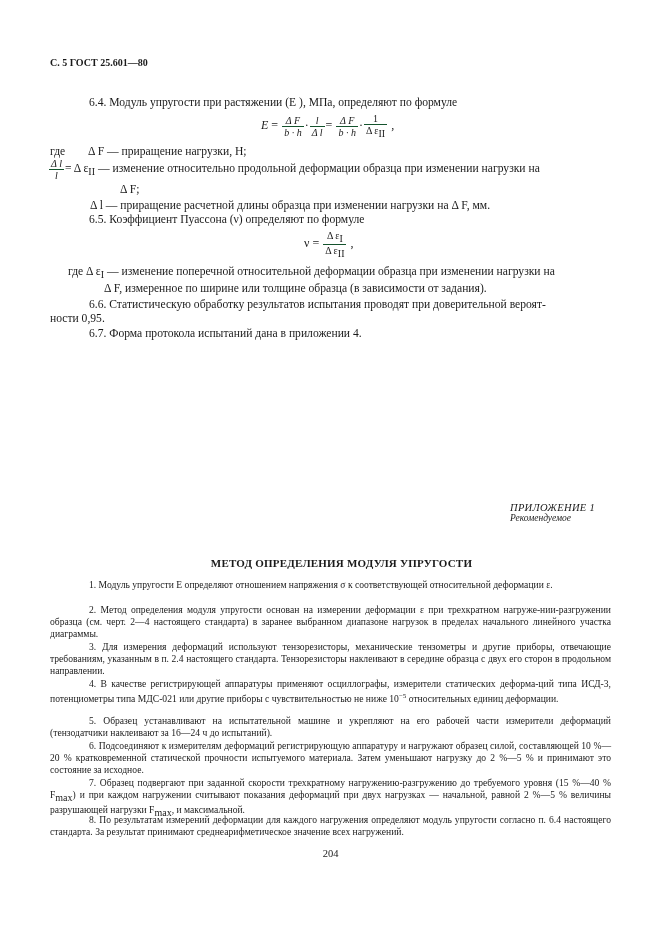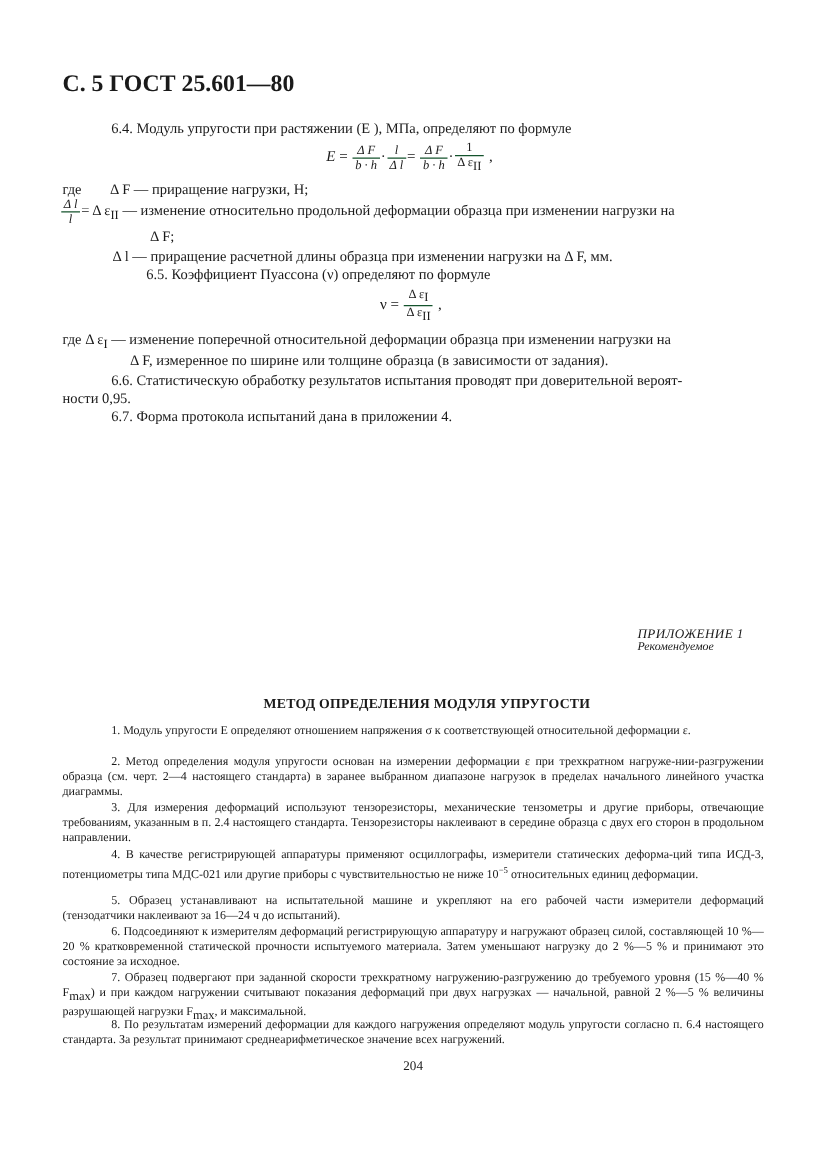--- a/index.html
+++ b/index.html
@@ -1,19 +1,19 @@
 <!DOCTYPE html>
 <html><head>
 <meta charset="utf-8">
 <style>
   html, body { margin: 0; padding: 0; background: #ffffff; }
   body { width: 661px; height: 936px; position: relative; overflow: hidden;
          font-family: "Liberation Serif", "DejaVu Serif", serif; color: #1a1a1a; }
   .abs { position: absolute; }
-  .hdr { left: 50px; top: 57px; font-size: 19px; font-weight: bold; }
+  .hdr { left: 50px; top: 57px; font-size: 10px; font-weight: bold; }
   .p { font-size: 11.6px; line-height: 14px; white-space: nowrap; }
   .sm { font-size: 9.6px; line-height: 12px; }
   .just { text-align: justify; text-align-last: left; white-space: normal; }
   .it { font-style: italic; }
   .frac { display: inline-block; vertical-align: middle; text-align: center; margin: 0 1px; }
   .frac .num { display: block; border-bottom: 1px solid #14532d; padding: 0 2px; line-height: 11px; font-size: 10px; }
   .frac .den { display: block; padding: 0 2px; line-height: 11px; font-size: 10px; }
   .formula { font-size: 12px; white-space: nowrap; }
   sub { font-size: 10px; }
   sup { font-size: 7px; }
@@ -36,27 +36,27 @@
 
 <div class="abs p" style="left:50px;top:145px;">где</div>
 <div class="abs p" style="left:88px;top:145px;">Δ F — приращение нагрузки, Н;</div>
 
 <div class="abs p" style="left:48px;top:158px;">
   <span class="frac"><span class="num it">Δ l</span><span class="den it">l</span></span><span>= Δ ε</span><sub>II</sub><span> — изменение относительно продольной деформации образца при изменении нагрузки на</span>
 </div>
 <div class="abs p" style="left:120px;top:183px;">Δ F;</div>
 <div class="abs p" style="left:90px;top:199px;">Δ l — приращение расчетной длины образца при изменении нагрузки на Δ F, мм.</div>
 
-<div class="abs p" style="left:89px;top:213px;margin-left:28px;">6.5.  Коэффициент Пуассона (ν) определяют по формуле</div>
+<div class="abs p" style="left:89px;top:213px;">6.5.  Коэффициент Пуассона (ν) определяют по формуле</div>
 <div class="abs formula" style="left:304px;top:230px;">
   <span>ν</span> =
   <span class="frac"><span class="num"><span>Δ ε</span><sub>I</sub></span><span class="den"><span>Δ ε</span><sub>II</sub></span></span> ,
 </div>
 
-<div class="abs p" style="left:50px;top:265px;">
+<div class="abs p" style="left:68px;top:265px;">
   <span>где Δ ε</span><sub>I</sub><span> — изменение  поперечной  относительной  деформации образца при изменении нагрузки на</span>
 </div>
 <div class="abs p" style="left:104px;top:282px;">Δ F, измеренное по ширине или толщине образца (в зависимости от задания).</div>
 
 <div class="abs p" style="left:89px;top:298px;">6.6.  Статистическую обработку результатов испытания проводят при доверительной вероят-</div>
 <div class="abs p" style="left:50px;top:312px;">ности 0,95.</div>
 
 <div class="abs p" style="left:89px;top:327px;">6.7.  Форма протокола испытаний дана в приложении 4.</div>
 
 <div class="abs app">

